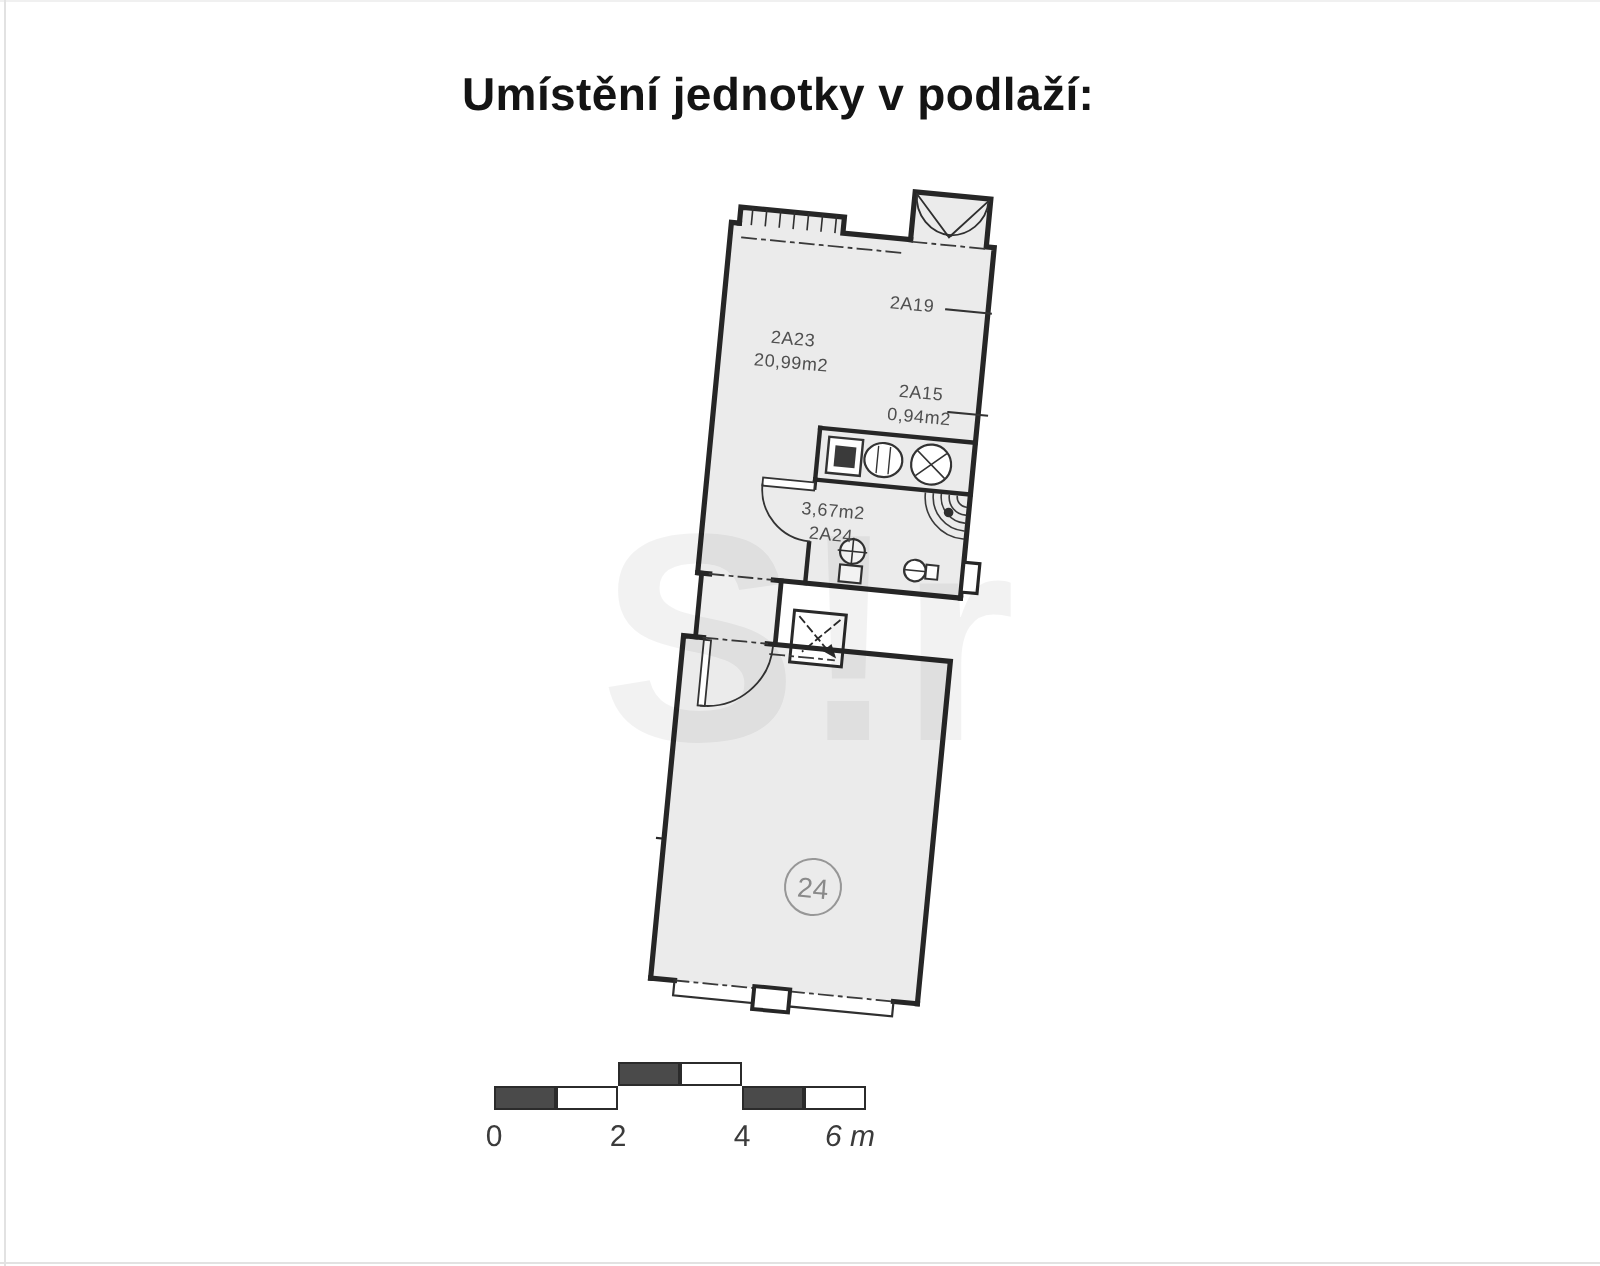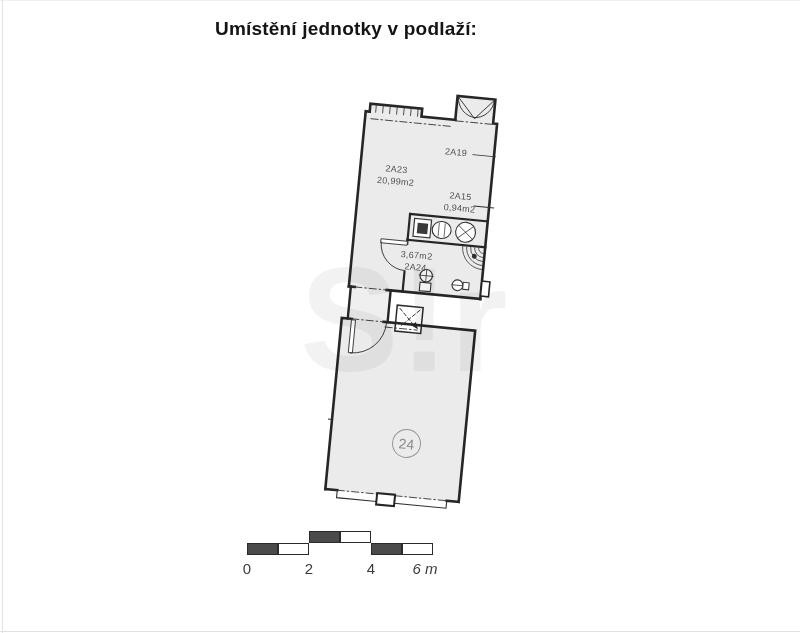--- a/index.html
+++ b/index.html
@@ -4,22 +4,22 @@
 <style>
   html,body{margin:0;padding:0;background:#fff;}
   .page{
     position:relative;width:800px;height:633px;background:#ffffff;
     font-family:"Liberation Sans",sans-serif;overflow:hidden;
   }
   .edge-left{position:absolute;left:2px;top:0;width:1px;height:633px;background:#e2e2e2;}
   .edge-bottom{position:absolute;left:0;top:631px;width:800px;height:1px;background:#e2e2e2;}
   .edge-top{position:absolute;left:0;top:0;width:800px;height:1px;background:#f0f0f0;}
   .title{
-    position:absolute;left:215px;top:18px;margin:0;
-    font-size:19px;font-weight:bold;color:#141414;letter-spacing:.2px;
+    position:absolute;left:215px;top:18px;margin:16px;
+    font-size:23px;font-weight:bold;color:#141414;letter-spacing:.2px;
   }
   .plan{position:absolute;left:292px;top:78px;width:230px;height:452px;}
   .plan svg{position:absolute;left:0;top:0;z-index:1;}
   .watermark{
     position:absolute;left:300px;top:246px;z-index:2;pointer-events:none;
     font-size:148px;font-weight:bold;line-height:1;color:rgba(0,0,0,0.05);
     letter-spacing:1px;user-select:none;
   }
   .plan-label{
     position:absolute;z-index:3;transform:translate(-50%,-50%) rotate(5deg);

